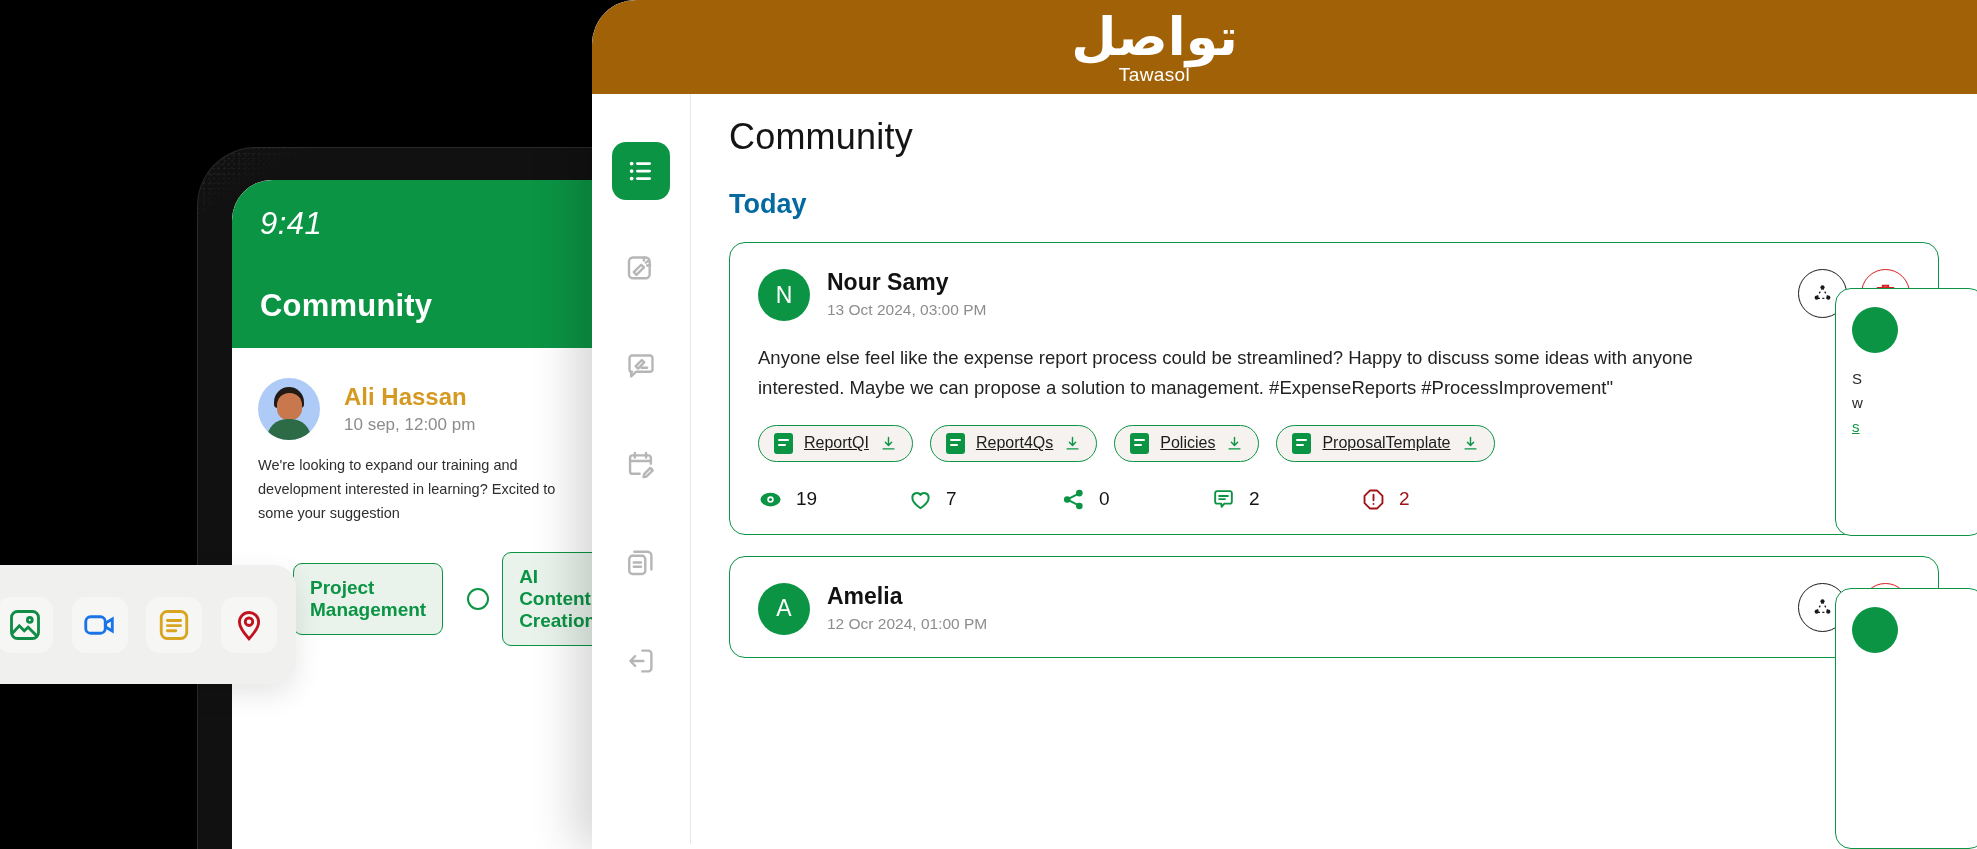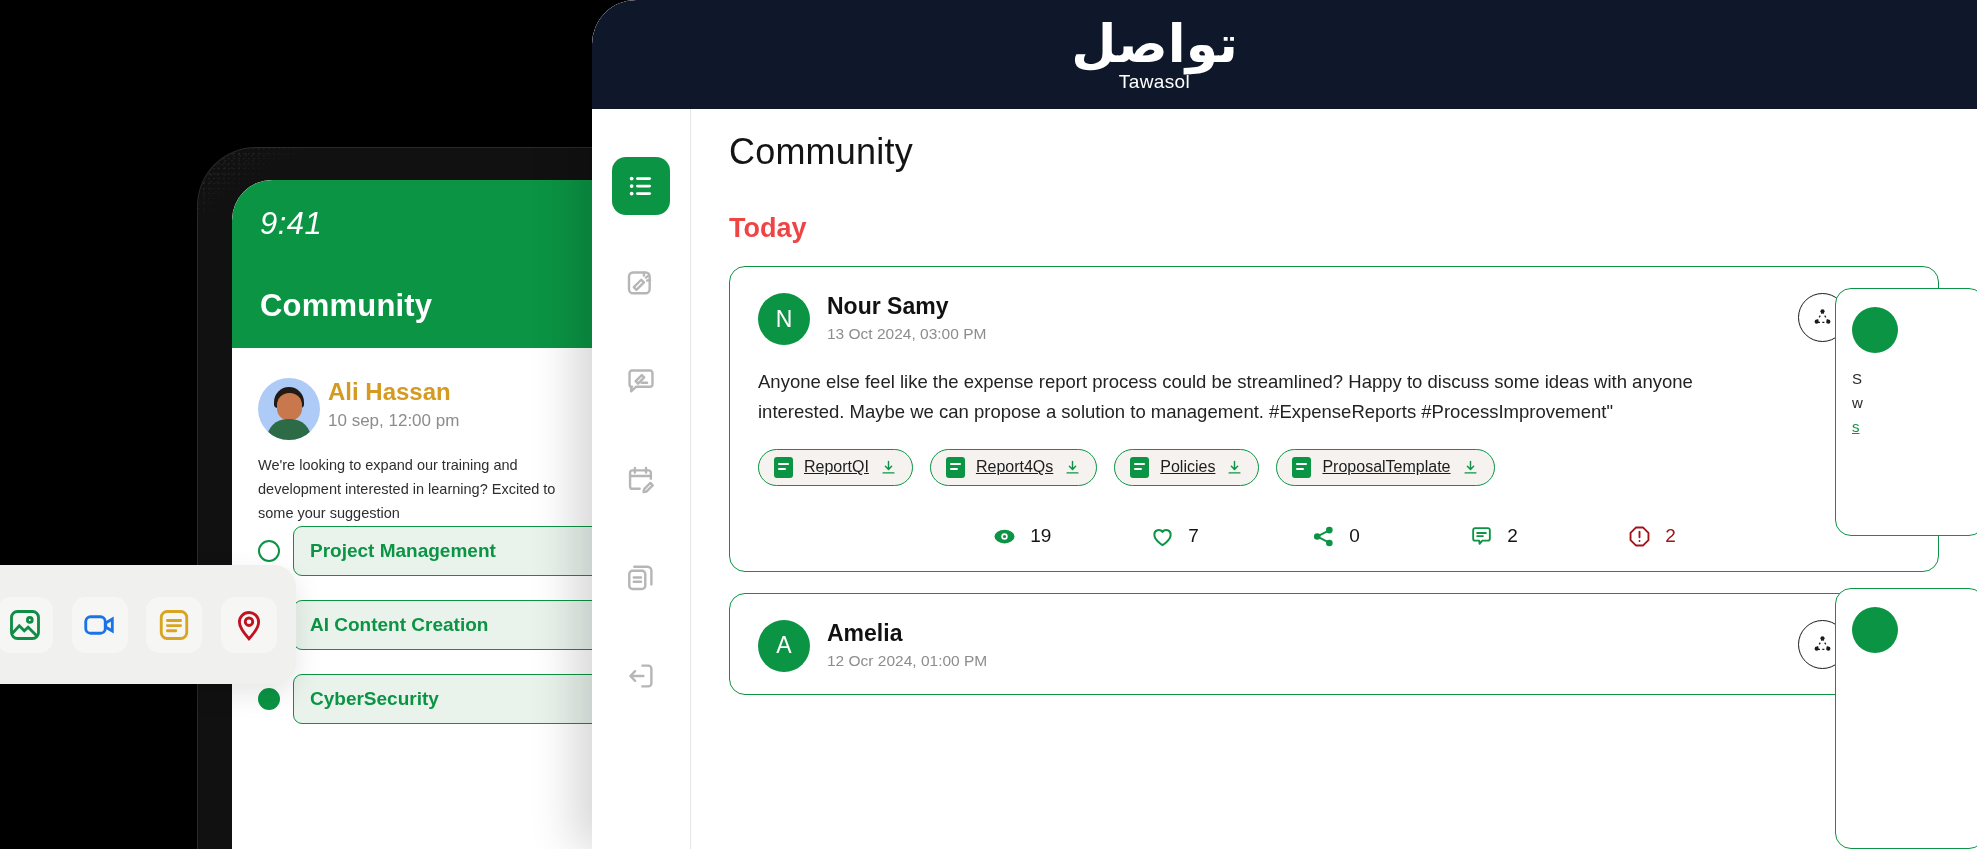--- a/index.html
+++ b/index.html
@@ -39,35 +39,35 @@
     position:absolute; left:34px; top:32px; right:0; bottom:0;
     background:#fff; border-radius:40px 40px 0 0; overflow:hidden;
   }
   .phone-topbar{
     background:#0b9444; color:#fff; height:168px; padding:26px 28px 0 28px;
     border-radius:40px 40px 0 0;
   }
   .phone-time{ font-size:31px; font-weight:400; letter-spacing:.5px;font-style:italic; }
   .phone-title{ font-size:31px; font-weight:700; margin-top:46px; letter-spacing:.2px;}
   .phone-body{ padding:30px 26px 0 26px; }
-  .phone-post-head{ display:flex; align-items:flex-start; gap:8px; }
+  .phone-post-head{ display:flex; align-items:center; gap:24px; }
   .phone-avatar{
     width:62px; height:62px; border-radius:50%;
     background:#aecbf7; position:relative; overflow:hidden; flex:0 0 auto;
   }
   .phone-avatar .av-hair{ position:absolute; left:16px; top:9px; width:30px; height:21px;
     background:#221a15; border-radius:16px 16px 4px 4px; }
   .phone-avatar .av-face{ position:absolute; left:19px; top:15px; width:25px; height:27px;
     background:#c8784c; border-radius:12px 12px 11px 11px; }
   .phone-avatar .av-body{ position:absolute; left:9px; top:41px; width:44px; height:26px;
     background:#2d6b46; border-radius:20px 20px 0 0; }
   .phone-name{ color:#d49a22; font-size:24px; font-weight:700; line-height:1.15; }
   .phone-date{ color:#8c8c8c; font-size:17px; margin-top:5px; }
   .phone-text{ color:#2e2e2e; font-size:14.5px; line-height:1.65; margin-top:14px; max-width:330px;}
-  .poll{ display:flex; flex-direction:column; gap:24px; }
+  .poll{ margin-top:26px; display:flex; flex-direction:row; gap:24px; }
   .poll-row{ display:flex; align-items:center; gap:13px; }
   .radio{ width:22px; height:22px; border-radius:50%; border:2.5px solid #0b9444; flex:0 0 auto;}
   .radio.filled{ background:#0b9444; border-color:#0b9444; }
   .poll-pill{
     flex:1; background:#e9f3ec; border:1.6px solid #0b9444; border-radius:9px;
     color:#0b9444; font-size:19px; font-weight:700; padding:13px 16px;
   }
 
   
   .media-bar{
@@ -79,21 +79,21 @@
   .media-ic{ width:56px; height:56px; border-radius:14px; background:#f6f6f5;
     display:flex; align-items:center; justify-content:center; }
 
   
   .app{
     position:absolute; left:592px; top:0; width:1385px; height:849px;
     background:#fff; border-radius:44px 0 0 0; overflow:hidden;
     box-shadow:-18px 0 45px rgba(0,0,0,.16);
   }
   .app-header{
-    height:109px; background:#0f172a; border-radius:44px 0 0 0;
+    height:94px; background:#a16207; border-radius:44px 0 0 0;
     display:flex; align-items:center; justify-content:center;
     padding-right:260px;
   }
   .brand{ text-align:center; color:#fff; line-height:1; }
   .brand-ar{ font-size:52px; font-weight:700; letter-spacing:1px; direction:rtl;
     font-family:"DejaVu Sans", sans-serif; }
   .brand-en{ font-size:19px; margin-top:2px; letter-spacing:.4px; }
 
   .app-body{ display:flex; height:750px; }
 
@@ -101,21 +101,21 @@
     width:99px; background:#fff; border-right:1px solid #e7e7e7;
     display:flex; flex-direction:column; align-items:center;
     padding-top:48px; gap:40px; flex:0 0 auto;
   }
   .rail-item{ width:58px; height:58px; border-radius:14px;
     display:flex; align-items:center; justify-content:center; }
   .rail-item.active{ background:#0b9444; }
 
   .content{ flex:1; padding:22px 38px 0 38px; overflow:hidden; }
   .page-title{ font-size:36px; font-weight:400; color:#141414; letter-spacing:.2px; }
-  .section-title{ font-size:27px; font-weight:700; color:#ef4444; margin-top:40px; }
+  .section-title{ font-size:27px; font-weight:700; color:#0369a1; margin-top:31px; }
 
   .post-card{
     margin-top:22px; border:1.4px solid #0b9444; border-radius:16px;
     padding:26px 28px 22px 28px; background:#fff; position:relative;
   }
   .post-head{ display:flex; align-items:flex-start; }
   .avatar{
     width:52px; height:52px; border-radius:50%; background:#0b9444;
     color:#fff; font-size:23px; display:flex; align-items:center; justify-content:center;
     flex:0 0 auto; font-weight:400;
@@ -136,21 +136,21 @@
     display:flex; align-items:center; gap:11px;
     border:1.5px solid #0b9444; border-radius:22px; background:#f5f2f0;
     padding:7px 15px; font-size:16px; color:#1c1c1c; font-weight:400;text-decoration:underline;
   }
   .chip-doc{ width:19px; height:21px; border-radius:3px; background:#0b9444; position:relative; flex:0 0 auto;}
   .chip-doc:before, .chip-doc:after{
     content:""; position:absolute; left:4px; height:2px; background:#fff; border-radius:1px;}
   .chip-doc:before{ top:6px; width:11px; }
   .chip-doc:after{ top:11px; width:8px; }
 
-  .stats{ display:flex; align-items:center; margin-top:38px; gap:8px;justify-content:center; }
+  .stats{ display:flex; align-items:center; margin-top:25px; gap:0; }
   .stat{ display:flex; align-items:center; gap:13px; font-size:19px; color:#141414; }
   .stat.report{ color:#a01318; }
 
   
   .peek{
     position:absolute; right:-8px; width:150px; background:#fff;
     border:1.4px solid #0b9444; border-radius:16px; padding:18px 16px;
   }
   .peek .pk-av{ width:46px; height:46px; border-radius:50%; background:#0b9444; }
   .peek-text{ font-size:15px; color:#2a2a2a; line-height:1.6; margin-top:14px;}

